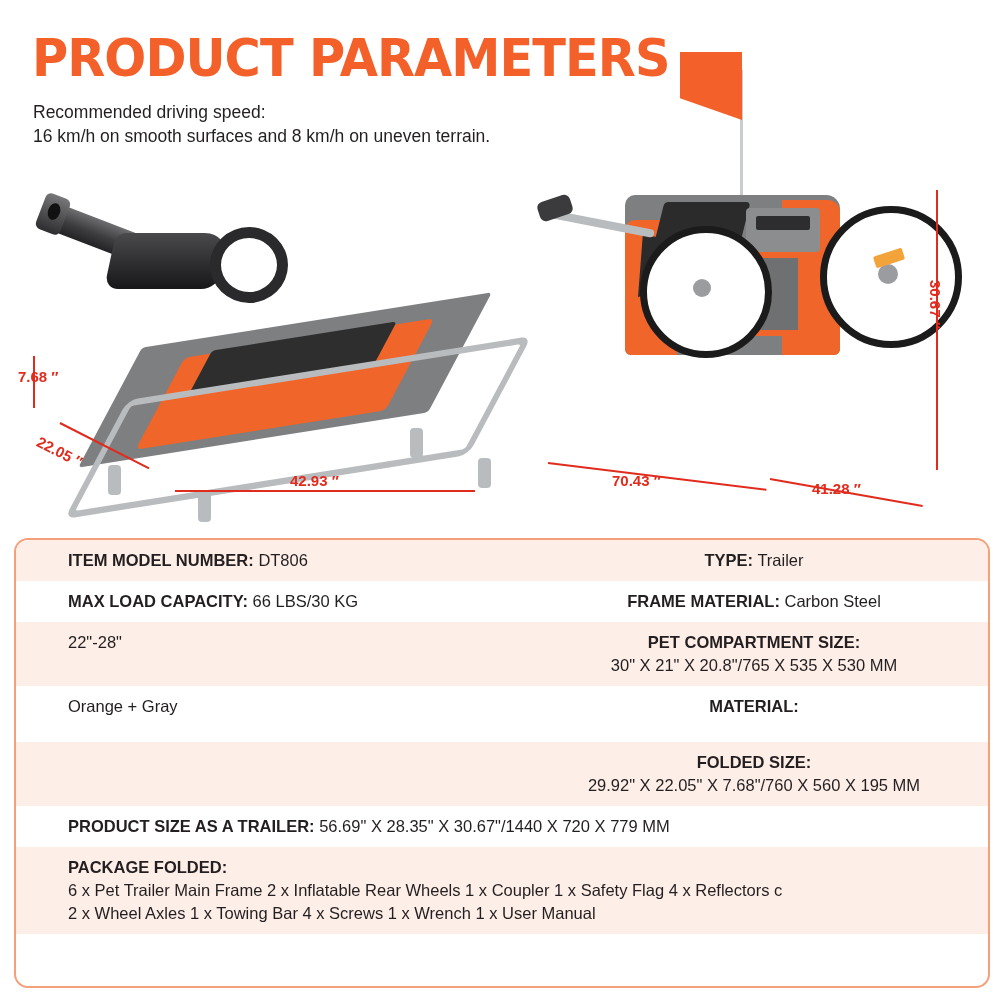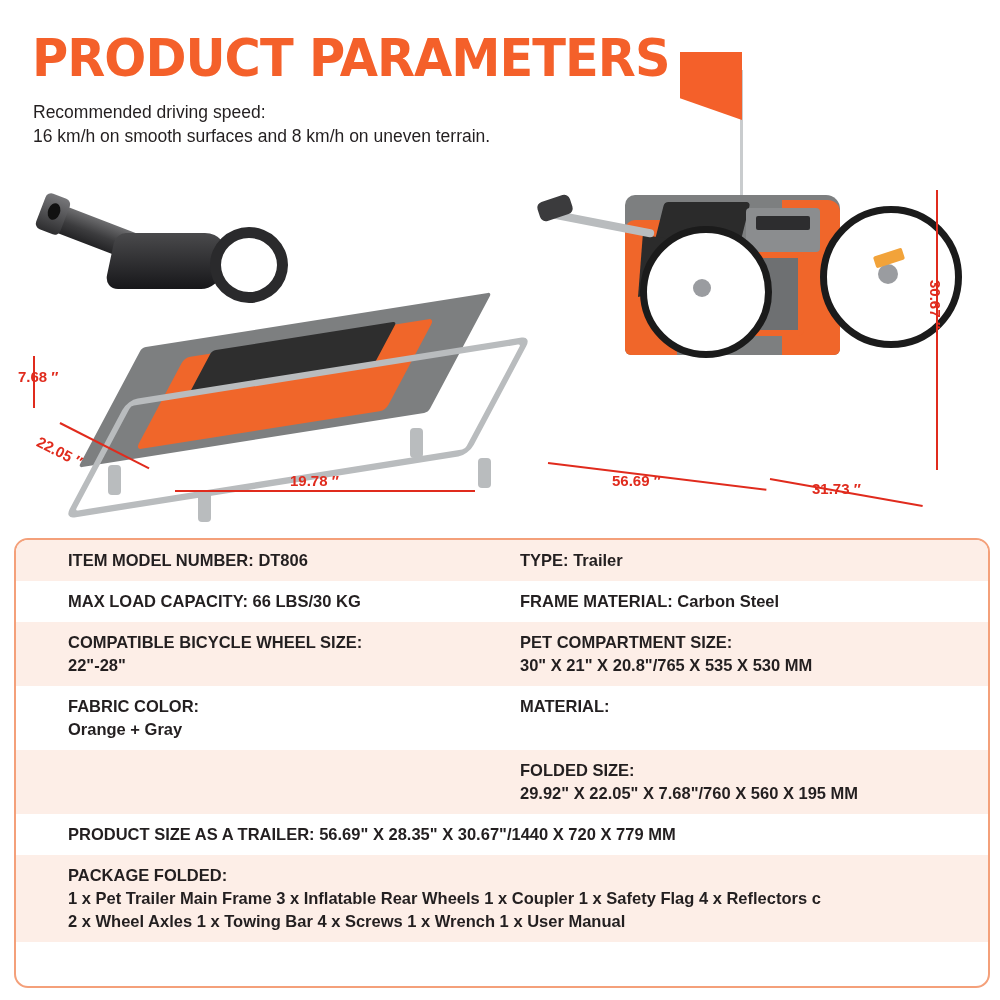--- a/index.html
+++ b/index.html
@@ -129,24 +129,24 @@
   .row{display:flex;width:100%;box-sizing:border-box;}
   .row.shade{background:#fdeee7;}
   .row.plain{background:#ffffff;}
   .cell{
     box-sizing:border-box;
     padding:9px 0 9px 52px;
     font-size:16.5px;line-height:23px;
     color:#231f20;
     flex:1 1 50%;
   }
-  .cell.right{padding-left:18px;}
+  .cell.right{padding-left:18px;text-align:center;}
   .cell.full{flex:1 1 100%;border-radius:11px;}
   .k{font-weight:bold;}
-  .v{font-weight:bold;}
+  .v{font-weight:normal;}
   .two-line{min-height:56px;}
 </style>
 </head>
 <body>
 
 <div class="page">
 
   <div class="title">PRODUCT PARAMETERS</div>
   <div class="subtitle">
     <div>Recommended driving speed:</div>
@@ -180,21 +180,21 @@
       <div class="fold-leg" style="left:118px;top:182px;"></div>
       <div class="fold-leg" style="left:330px;top:118px;"></div>
       <div class="fold-leg" style="left:398px;top:148px;"></div>
     </div>
 
     <div class="dimline" style="left:33px;top:196px;width:1.8px;height:52px;"></div>
     <div class="dimlabel" style="left:18px;top:208px;text-align:center;">7.68 ″</div>
     <div class="dimline" style="left:60px;top:262px;width:100px;height:1.8px;transform:rotate(27deg);transform-origin:left center;"></div>
     <div class="dimlabel" style="left:38px;top:272px;transform:rotate(27deg);transform-origin:left center;">22.05 ″</div>
     <div class="dimline" style="left:175px;top:330px;width:300px;height:1.8px;"></div>
-    <div class="dimlabel" style="left:290px;top:312px;">19.78 ″</div>
+    <div class="dimlabel" style="left:290px;top:312px;">42.93 ″</div>
 
     <div class="assembled">
       <div class="flagpole"></div>
       <div class="flag"></div>
       <div class="cab-grey"></div>
       <div class="cab-orange-l"></div>
       <div class="cab-orange-r"></div>
       <div class="cab-top-mesh"></div>
       <div class="cab-mesh-side"></div>
       <div class="cab-pocket"></div>
@@ -207,23 +207,23 @@
         <div class="hub" style="left:51px;top:51px;width:20px;height:20px;"></div>
       </div>
       <div class="reflector" style="left:344px;top:222px;width:30px;height:12px;transform:rotate(-18deg);"></div>
       <div class="towbar"></div>
       <div class="towhead"></div>
     </div>
 
     <div class="dimline" style="left:936px;top:30px;width:1.8px;height:280px;"></div>
     <div class="dimlabel" style="left:944px;top:120px;transform:rotate(90deg);transform-origin:left top;">30.67 ″</div>
     <div class="dimline" style="left:548px;top:302px;width:220px;height:1.8px;transform:rotate(7deg);transform-origin:left center;"></div>
-    <div class="dimlabel" style="left:612px;top:312px;">56.69 ″</div>
+    <div class="dimlabel" style="left:612px;top:312px;">70.43 ″</div>
     <div class="dimline" style="left:770px;top:318px;width:155px;height:1.8px;transform:rotate(10deg);transform-origin:left center;"></div>
-    <div class="dimlabel" style="left:812px;top:320px;">31.73 ″</div>
+    <div class="dimlabel" style="left:812px;top:320px;">41.28 ″</div>
   </div>
 
   <div class="spec">
 
     <div class="row shade">
       <div class="cell">
         <span class="k">ITEM MODEL NUMBER:</span>
         <span class="v">DT806</span>
       </div>
       <div class="cell right">
@@ -238,32 +238,30 @@
         <span class="v">66 LBS/30 KG</span>
       </div>
       <div class="cell right">
         <span class="k">FRAME MATERIAL:</span>
         <span class="v">Carbon Steel</span>
       </div>
     </div>
 
     <div class="row shade">
       <div class="cell two-line">
-        <div class="k">COMPATIBLE BICYCLE WHEEL SIZE:</div>
         <div class="v">22"-28"</div>
       </div>
       <div class="cell right two-line">
         <div class="k">PET COMPARTMENT SIZE:</div>
         <div class="v">30" X 21" X 20.8"/765 X 535 X 530 MM</div>
       </div>
     </div>
 
     <div class="row plain">
       <div class="cell two-line">
-        <div class="k">FABRIC COLOR:</div>
         <div class="v">Orange + Gray</div>
       </div>
       <div class="cell right two-line">
         <div class="k">MATERIAL:</div>
       </div>
     </div>
 
     <div class="row shade">
       <div class="cell two-line">
       </div>
@@ -276,19 +274,19 @@
     <div class="row plain">
       <div class="cell full">
         <span class="k">PRODUCT SIZE AS A TRAILER:</span>
         <span class="v">56.69" X 28.35" X 30.67"/1440 X 720 X 779 MM</span>
       </div>
     </div>
 
     <div class="row shade">
       <div class="cell full">
         <div class="k">PACKAGE FOLDED:</div>
-        <div class="v">1 x Pet Trailer Main Frame 3 x Inflatable Rear Wheels 1 x Coupler 1 x Safety Flag 4 x Reflectors c</div>
+        <div class="v">6 x Pet Trailer Main Frame 2 x Inflatable Rear Wheels 1 x Coupler 1 x Safety Flag 4 x Reflectors c</div>
         <div class="v">2 x Wheel Axles 1 x Towing Bar 4 x Screws 1 x Wrench 1 x User Manual</div>
       </div>
     </div>
 
   </div>
 </div>
 
 </body></html>

